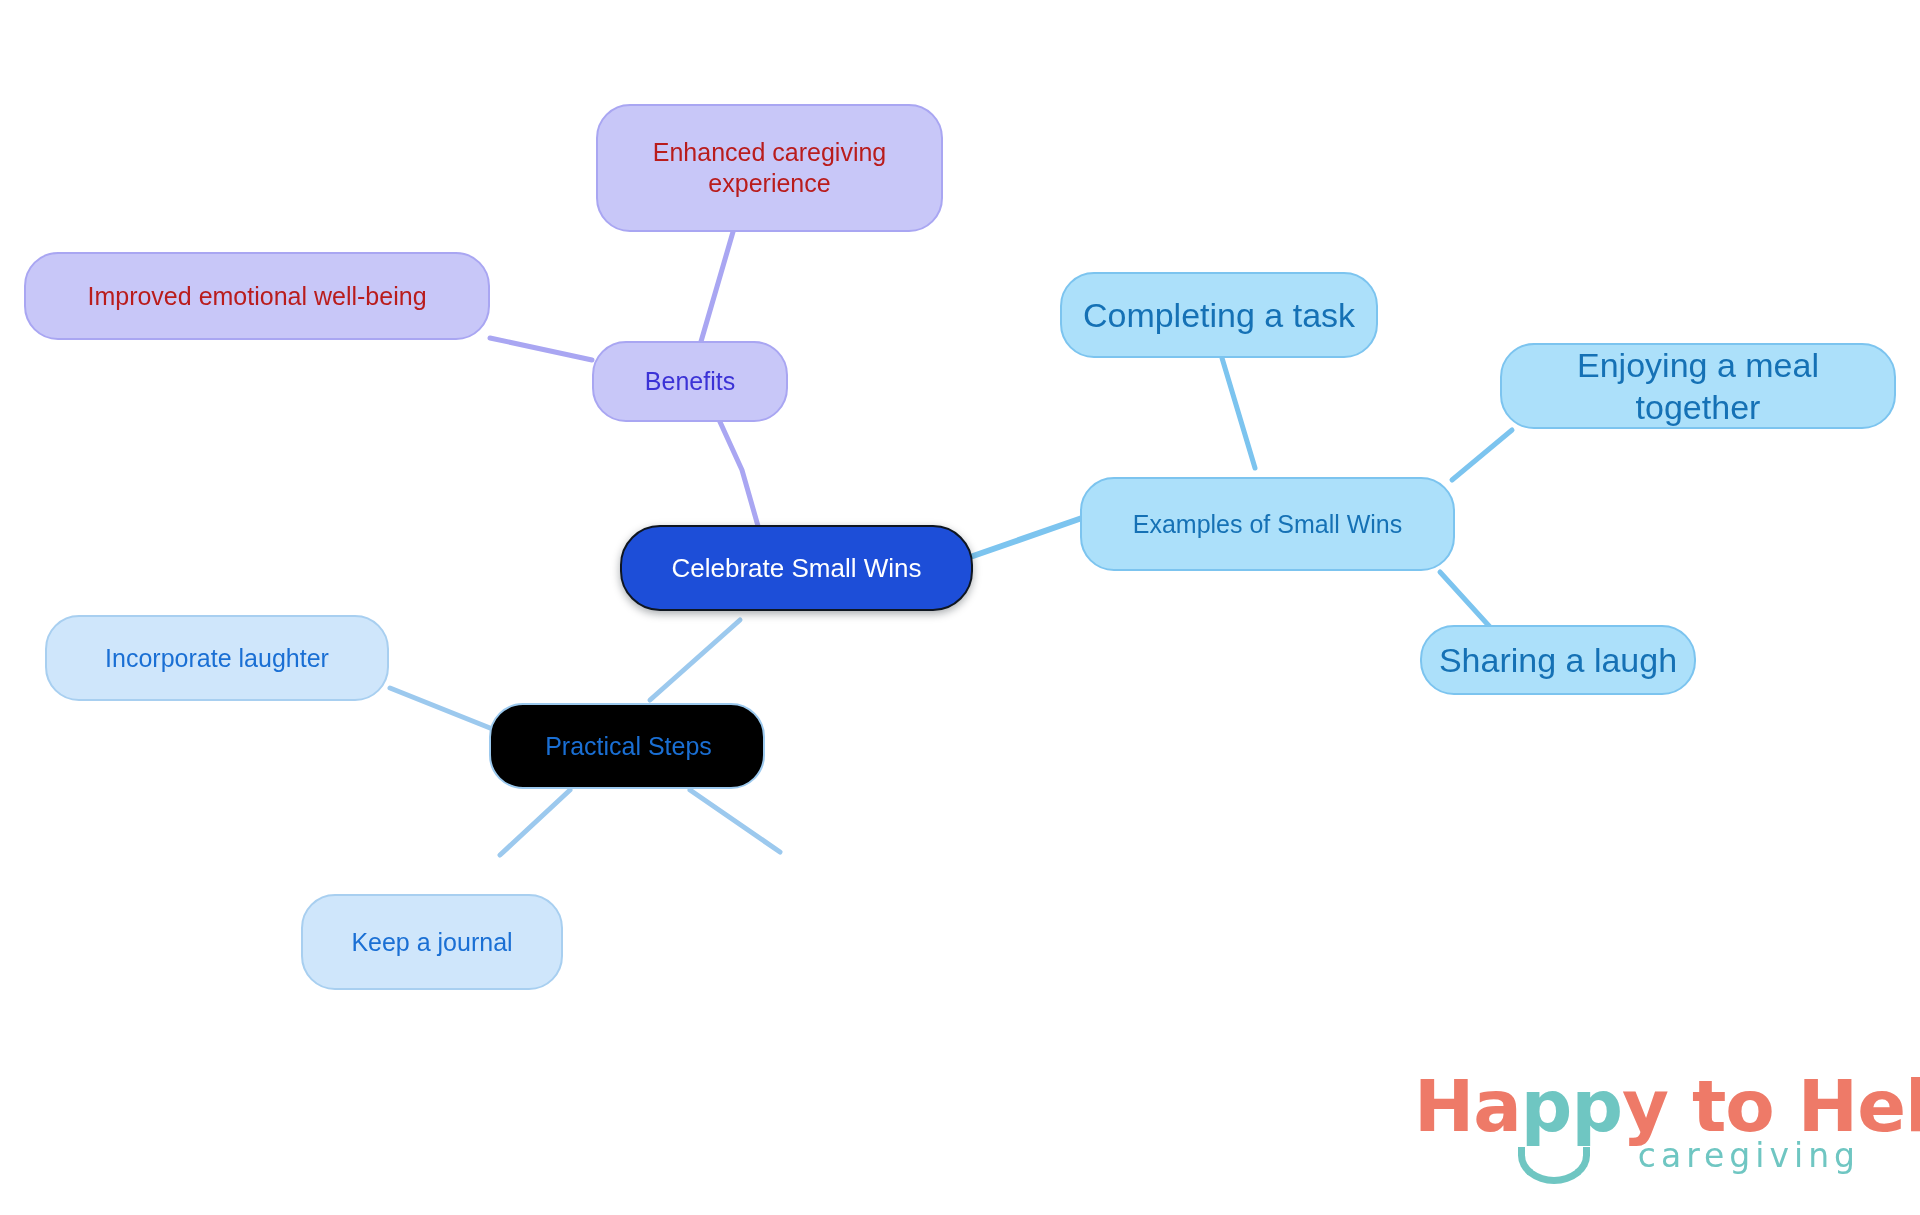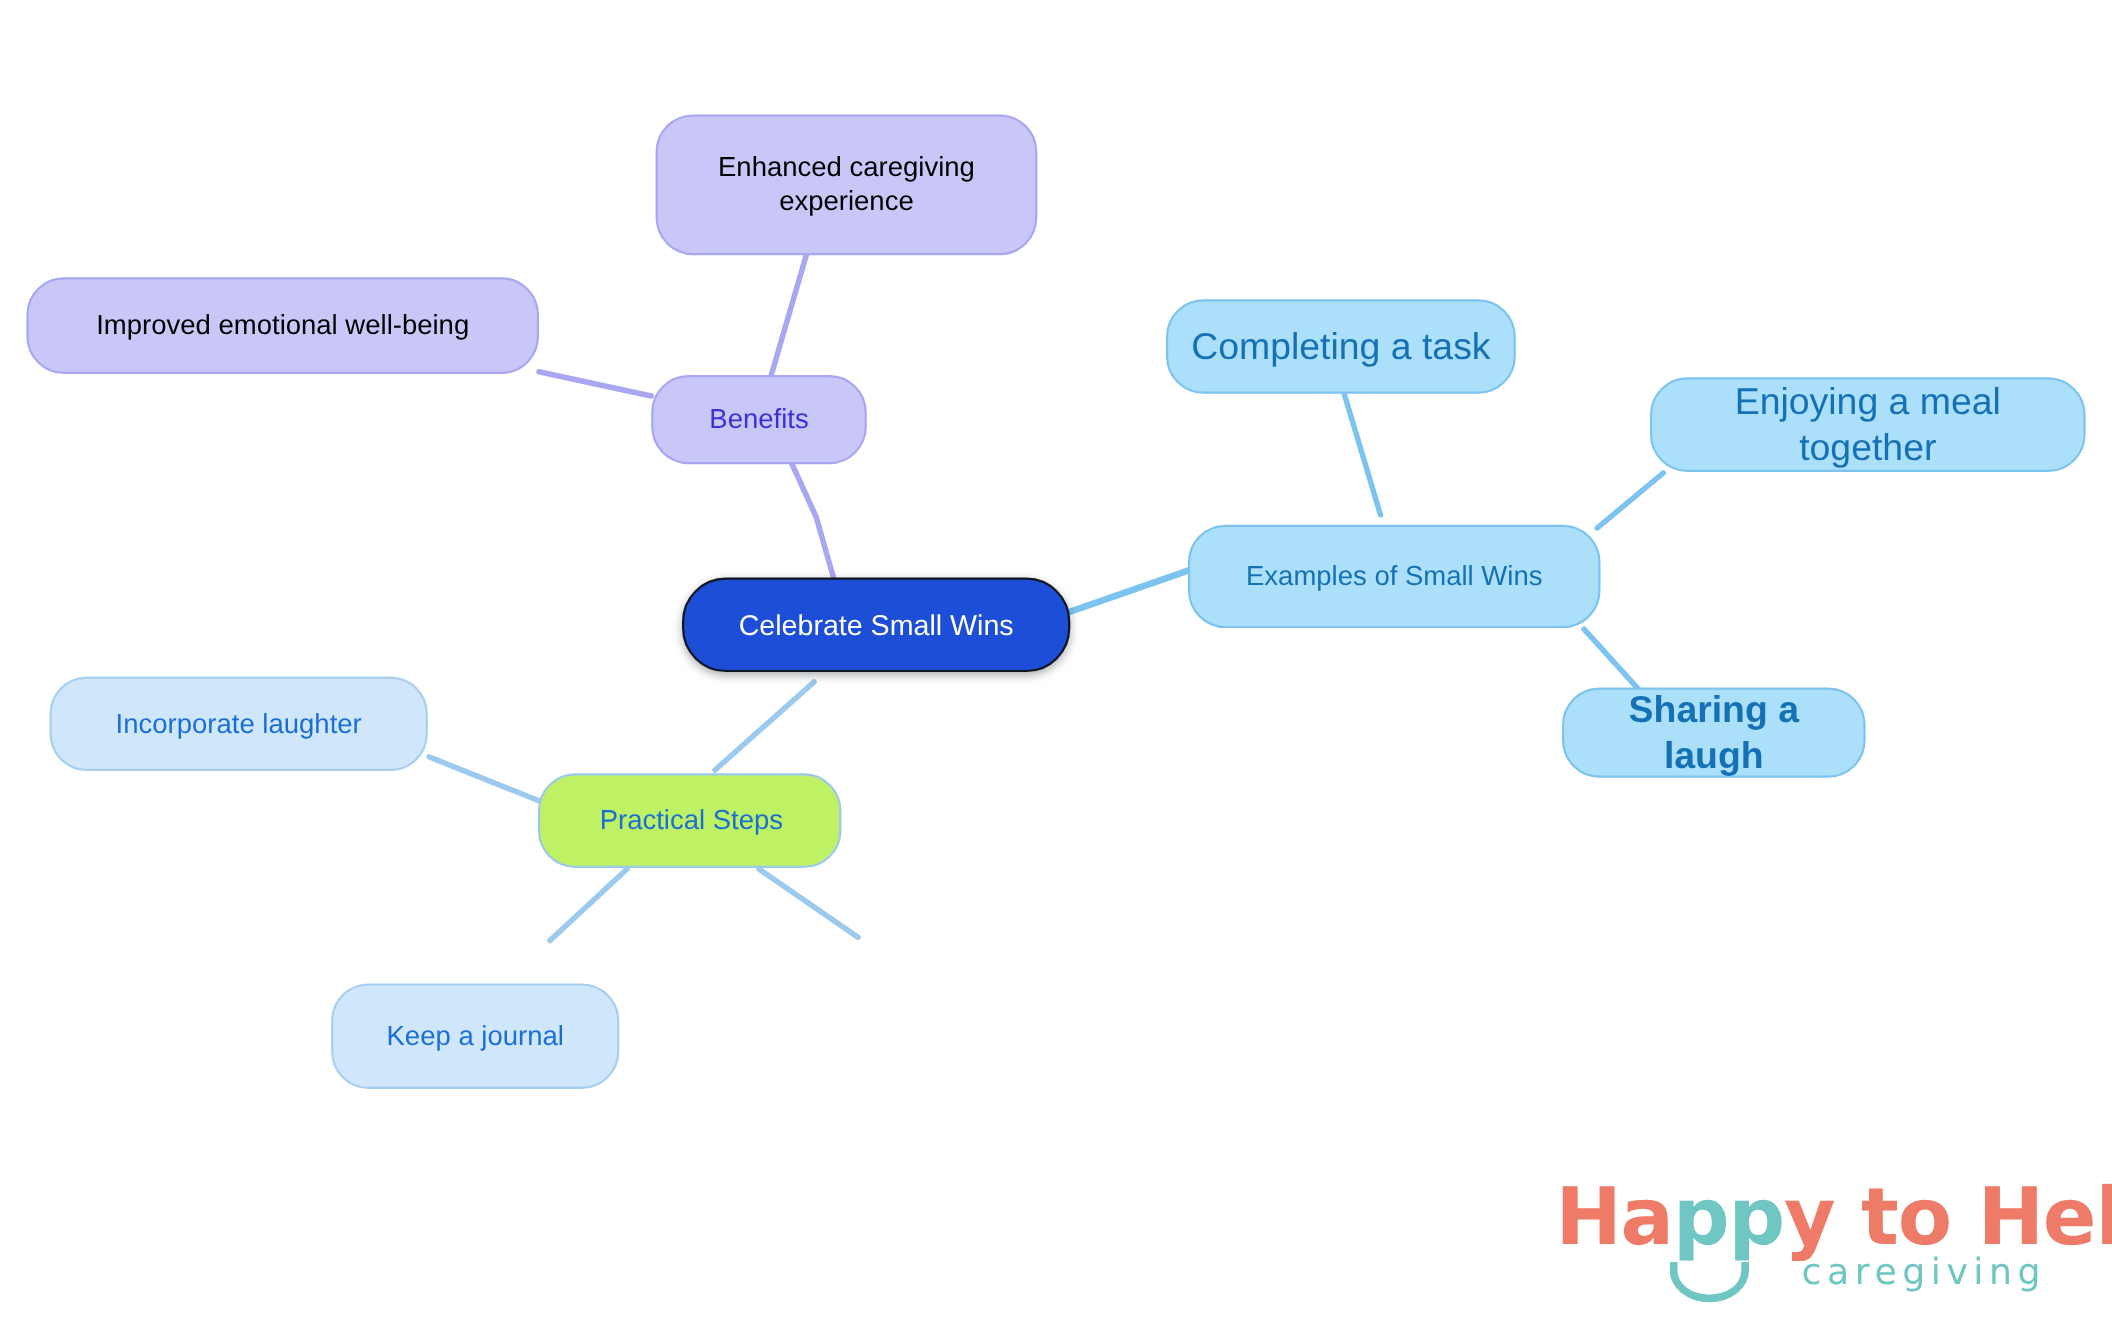--- a/index.html
+++ b/index.html
@@ -57,40 +57,40 @@
   .node-purple-branch {
     background: #c8c7f8;
     border-color: #a9a6f2;
     color: #3b32d6;
     font-size: 25px;
   }
 
   .node-purple-leaf {
     background: #c8c7f8;
     border-color: #a9a6f2;
-    color: #000000;
+    color: #b91c1c;
     font-size: 25px;
   }
 
   .node-blue-branch {
     background: #ace0fa;
     border-color: #7cc4ef;
     color: #1571b5;
     font-size: 25px;
   }
 
   .node-blue-leaf {
     background: #ace0fa;
     border-color: #7cc4ef;
     color: #1571b5;
     font-size: 34px;
   }
 
   .node-lightblue-branch {
-    background: #bef264;
+    background: #000000;
     border-color: #9cc9ee;
     color: #1a6fd4;
     font-size: 25px;
     padding-left: 13px;
   }
 
   .node-lightblue-leaf {
     background: #cfe6fb;
     border-color: #a8cff0;
     color: #1a6fd4;
@@ -180,21 +180,21 @@
   <div class="node node-purple-branch" style="left:592px; top:341px; width:196px; height:81px;">Benefits</div>
 
   <div class="node node-root" style="left:620px; top:525px; width:353px; height:86px;">Celebrate Small Wins</div>
 
   <div class="node node-blue-leaf" style="left:1060px; top:272px; width:318px; height:86px;">Completing a task</div>
 
   <div class="node node-blue-leaf" style="left:1500px; top:343px; width:396px; height:86px;">Enjoying a meal together</div>
 
   <div class="node node-blue-branch" style="left:1080px; top:477px; width:375px; height:94px;">Examples of Small Wins</div>
 
-  <div class="node node-blue-leaf" style="left:1420px; top:625px; width:276px; height:82px;font-weight:bold;">Sharing a laugh</div>
+  <div class="node node-blue-leaf" style="left:1420px; top:625px; width:276px; height:70px;">Sharing a laugh</div>
 
   <div class="node node-lightblue-leaf" style="left:45px; top:615px; width:344px; height:86px;">Incorporate laughter</div>
 
   <div class="node node-lightblue-branch" style="left:489px; top:703px; width:276px; height:86px;">Practical Steps</div>
 
   <div class="node node-lightblue-leaf" style="left:301px; top:894px; width:262px; height:96px;">Keep a journal</div>
 
 
   <div id="brand-logo">
     <div class="logo-main"><span>Ha</span><span class="logo-pp">pp</span><span>y to Help</span></div>

